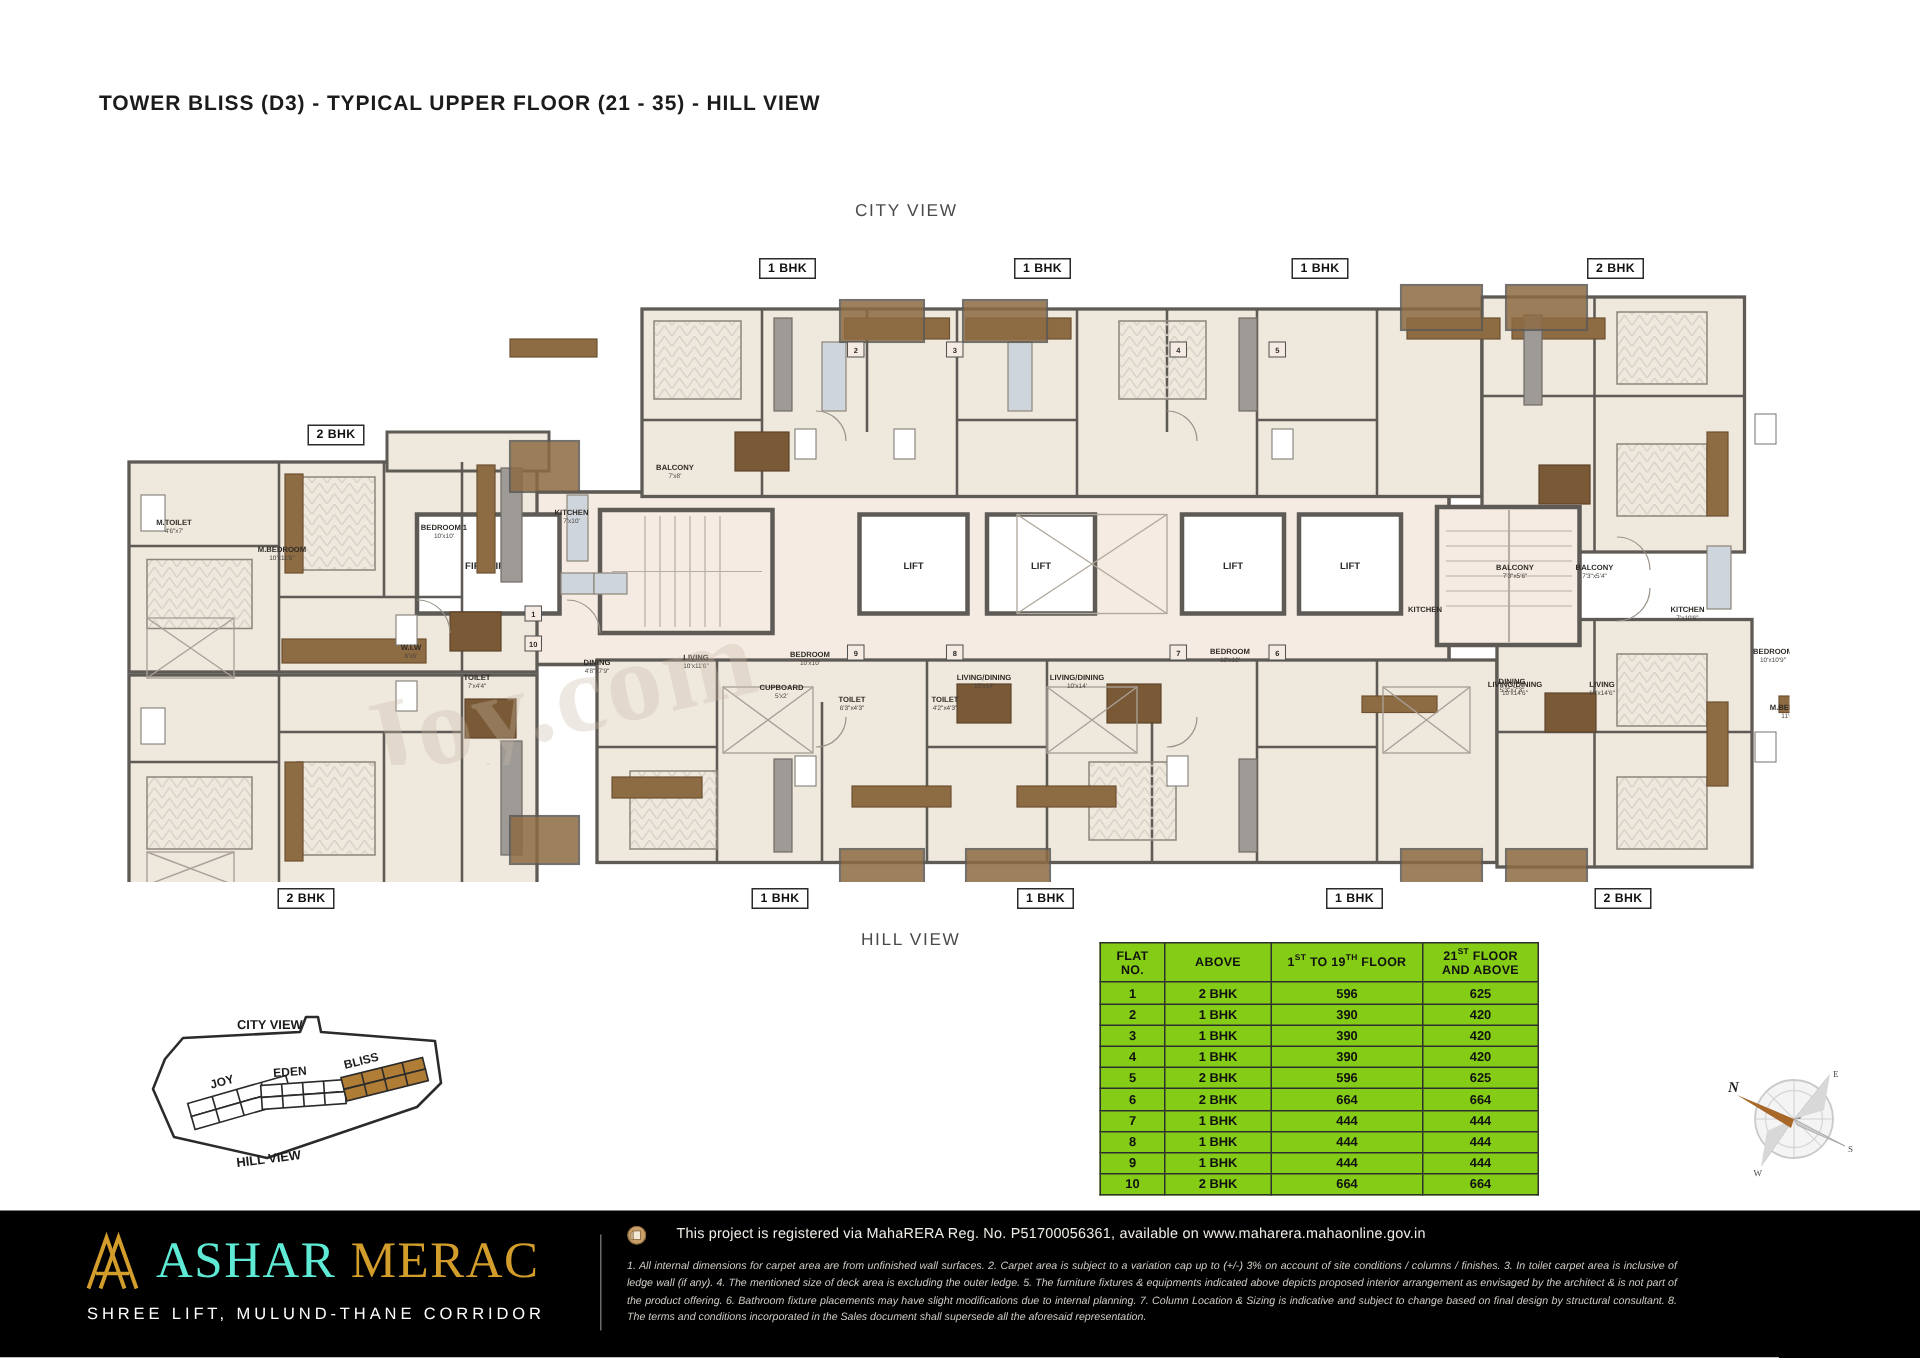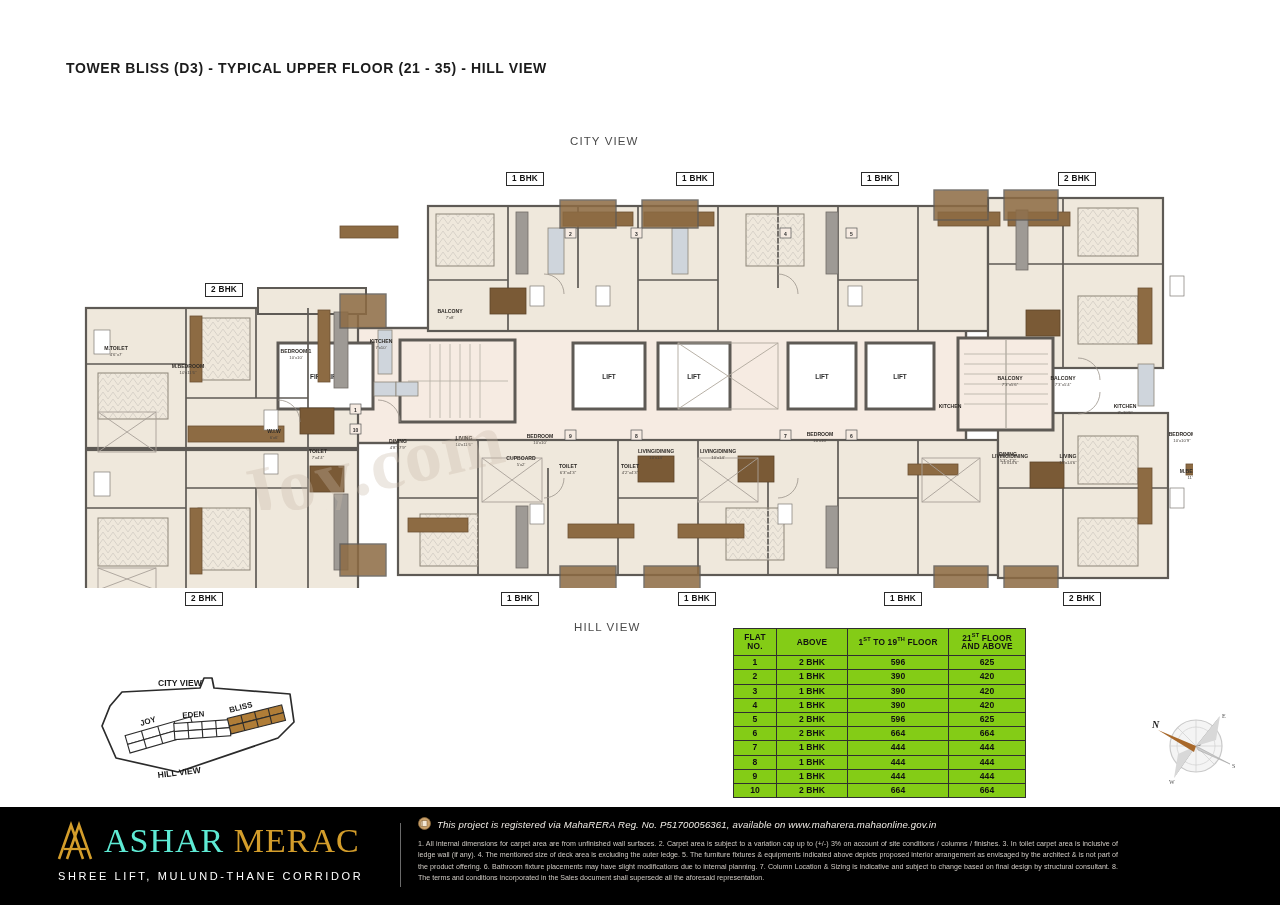--- a/index.html
+++ b/index.html
@@ -89,26 +89,27 @@
   #logo-name .w1{color:#5eead4;}
   #logo-name .w2{color:#d39d2b;font-family:Liberation Serif, serif;}
   #logo-tagline{
     color:#ffffff;font-size:11px;letter-spacing:2.6px;
     margin-top:9px;margin-left:4px;white-space:nowrap;
   }
   #footer-divider{
     position:absolute;left:400px;top:16px;width:1px;height:64px;background:#6a6a6a;
   }
   #rera-block{position:absolute;left:418px;top:10px;width:700px;}
-  #rera-line{display:flex;align-items:flex-end;gap:6px;font-style:italic;}
+  #rera-line{display:flex;align-items:flex-start;gap:20px;}
   #rera-icon{width:13px;height:13px;flex:none;}
   #rera-text{color:#f0ece6;font-size:9.6px;letter-spacing:.15px;white-space:nowrap;}
   #disclaimer{
     color:#cfcac3;font-size:7.1px;line-height:1.62;margin-top:9px;
     text-align:justify;
+    font-style:italic;
   }
 </style>
 </head>
 <body>
 
 <div class="sheet">
 
   <div id="page-title">TOWER BLISS (D3) - TYPICAL UPPER  FLOOR (21 - 35) - HILL VIEW</div>
 
   <div class="view-label" id="city-view-label">CITY VIEW</div>

